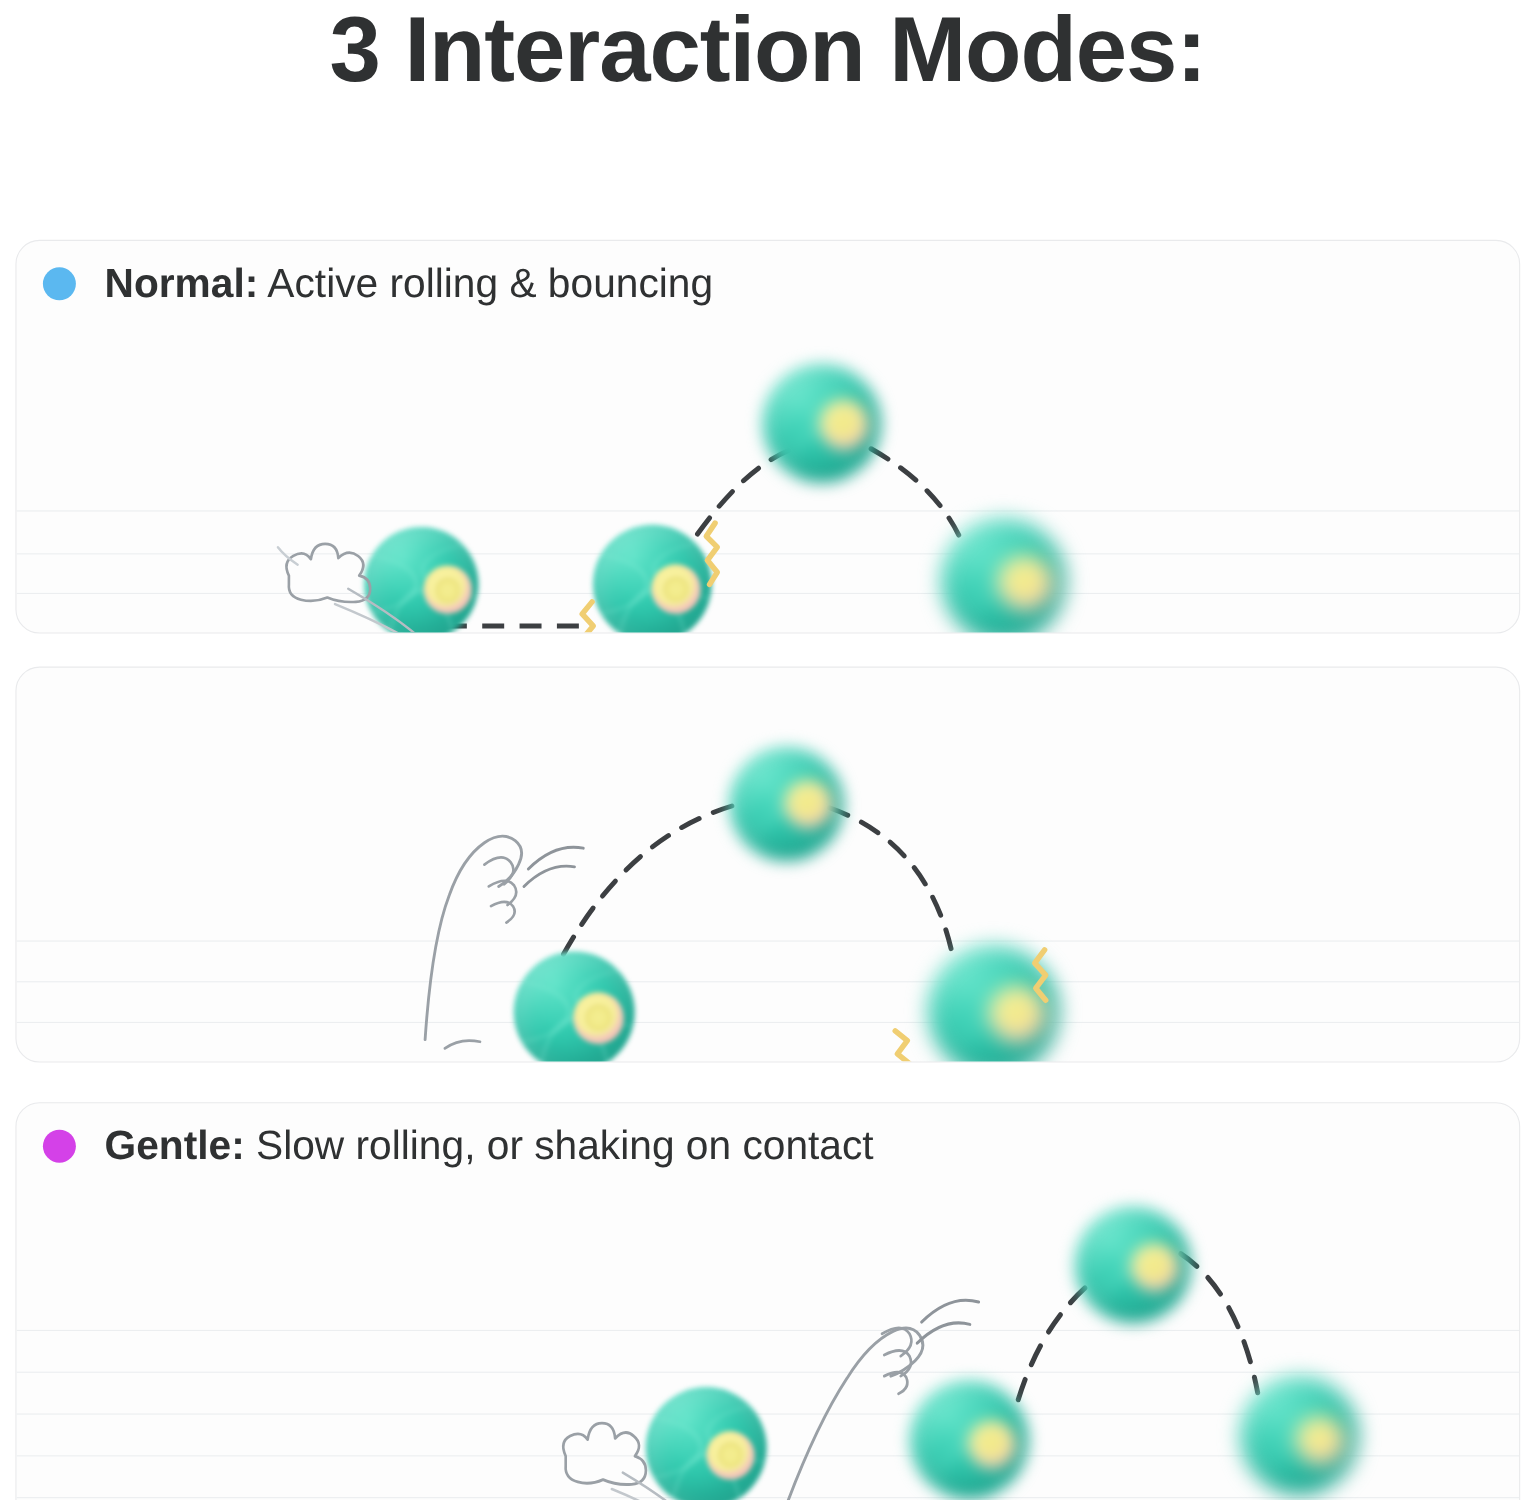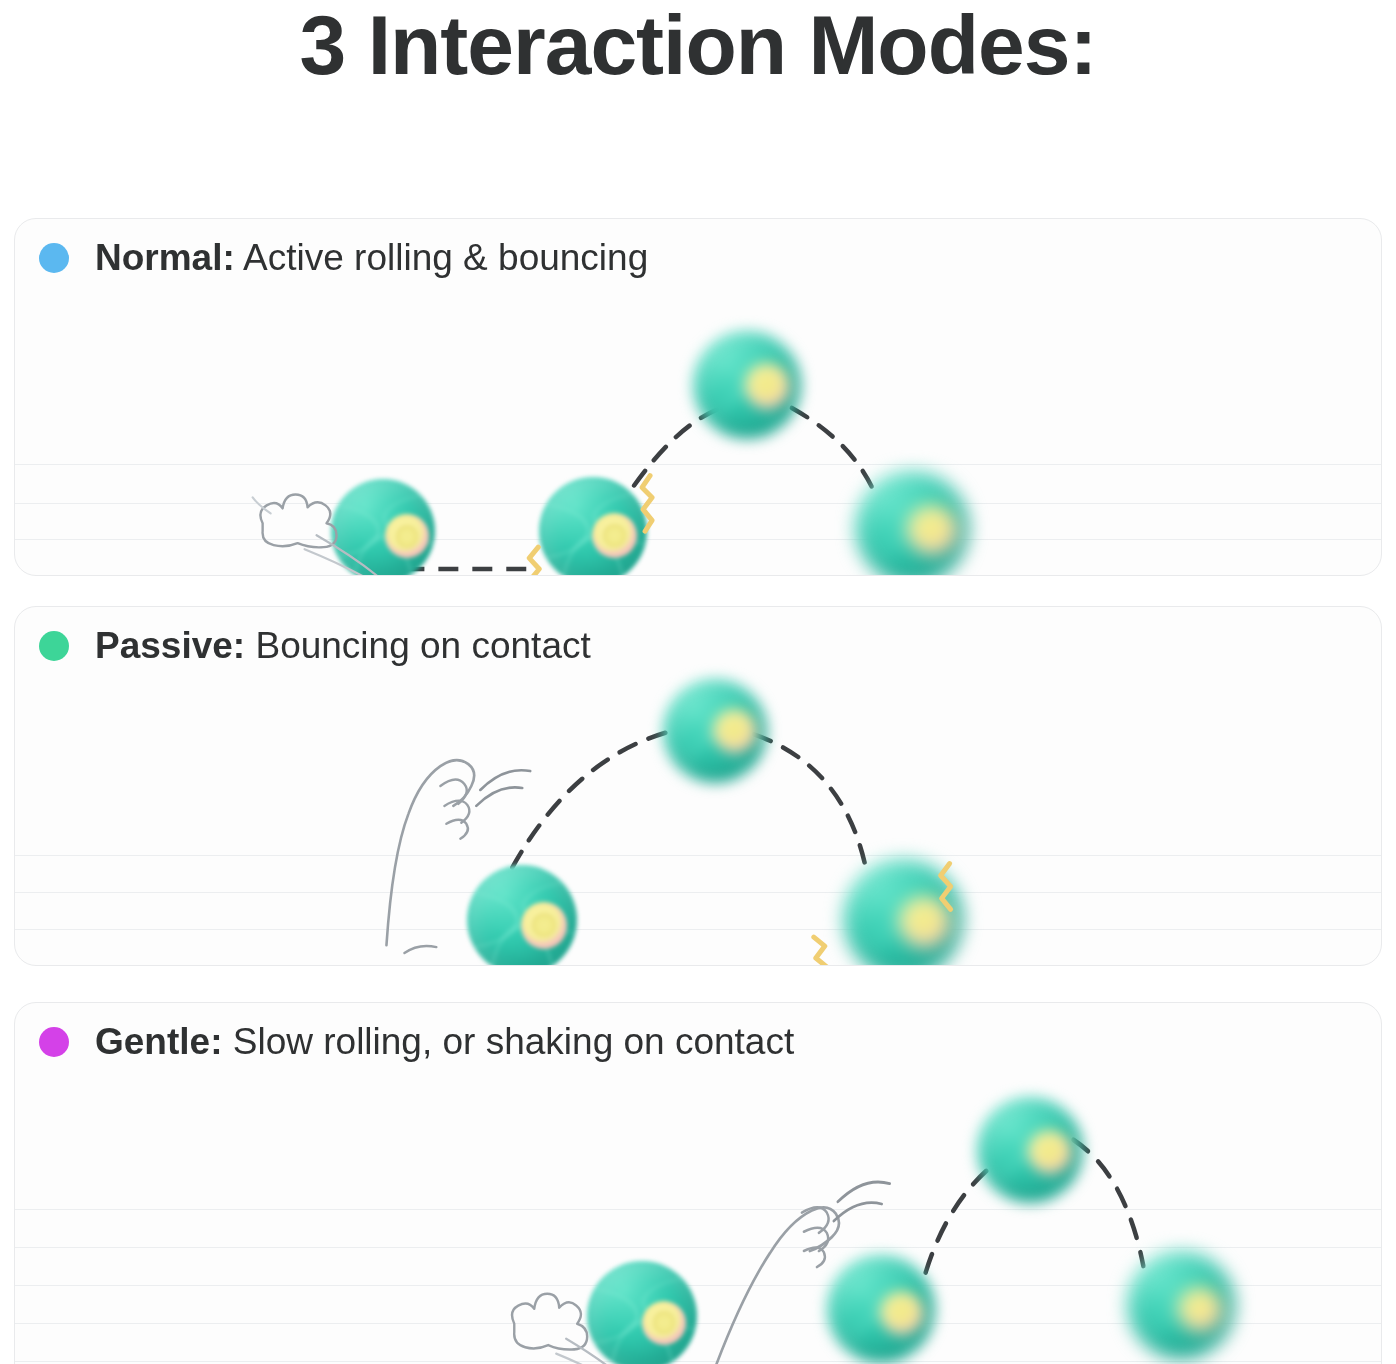--- a/index.html
+++ b/index.html
@@ -154,27 +154,20 @@
       <div class="eye" style="left:46%;top:30%;width:44%;height:44%;"></div>
     </div>
   </div>
 
   <div class="card" id="card-passive">
 
     <div class="grid" style="top:248px"></div>
     <div class="grid" style="top:285px"></div>
     <div class="grid" style="top:322px"></div>
 
-    <div class="card-head">
-      <div class="dot" style="background:#3DD598"></div>
-      <div class="head-text">
-        <span class="mode">Passive:</span>
-        <span class="desc">Bouncing on contact</span>
-      </div>
-    </div>
 
     <svg class="layer under" viewBox="0 0 1368 360" preserveAspectRatio="none">
       <path d="M498 262 Q560 150 660 124" fill="none" stroke="#3c3f42" stroke-width="4.5" stroke-dasharray="18 14" stroke-linecap="round"></path>
       <path d="M740 128 Q830 160 852 262" fill="none" stroke="#3c3f42" stroke-width="4.5" stroke-dasharray="18 14" stroke-linecap="round"></path>
     </svg>
 
     <svg class="layer" viewBox="0 0 1368 360" preserveAspectRatio="none">
       <path d="M372 340 q6 -90 22 -132 q12 -34 32 -48 q16 -11 28 -2 q10 8 3 22
                q-6 13 -18 20" fill="none" stroke="#9aa0a6" stroke-width="2.6" stroke-linecap="round"></path>
       <path d="M426 180 q16 -12 24 -2 q7 9 -6 20" fill="none" stroke="#9aa0a6" stroke-width="2.4" stroke-linecap="round"></path>

